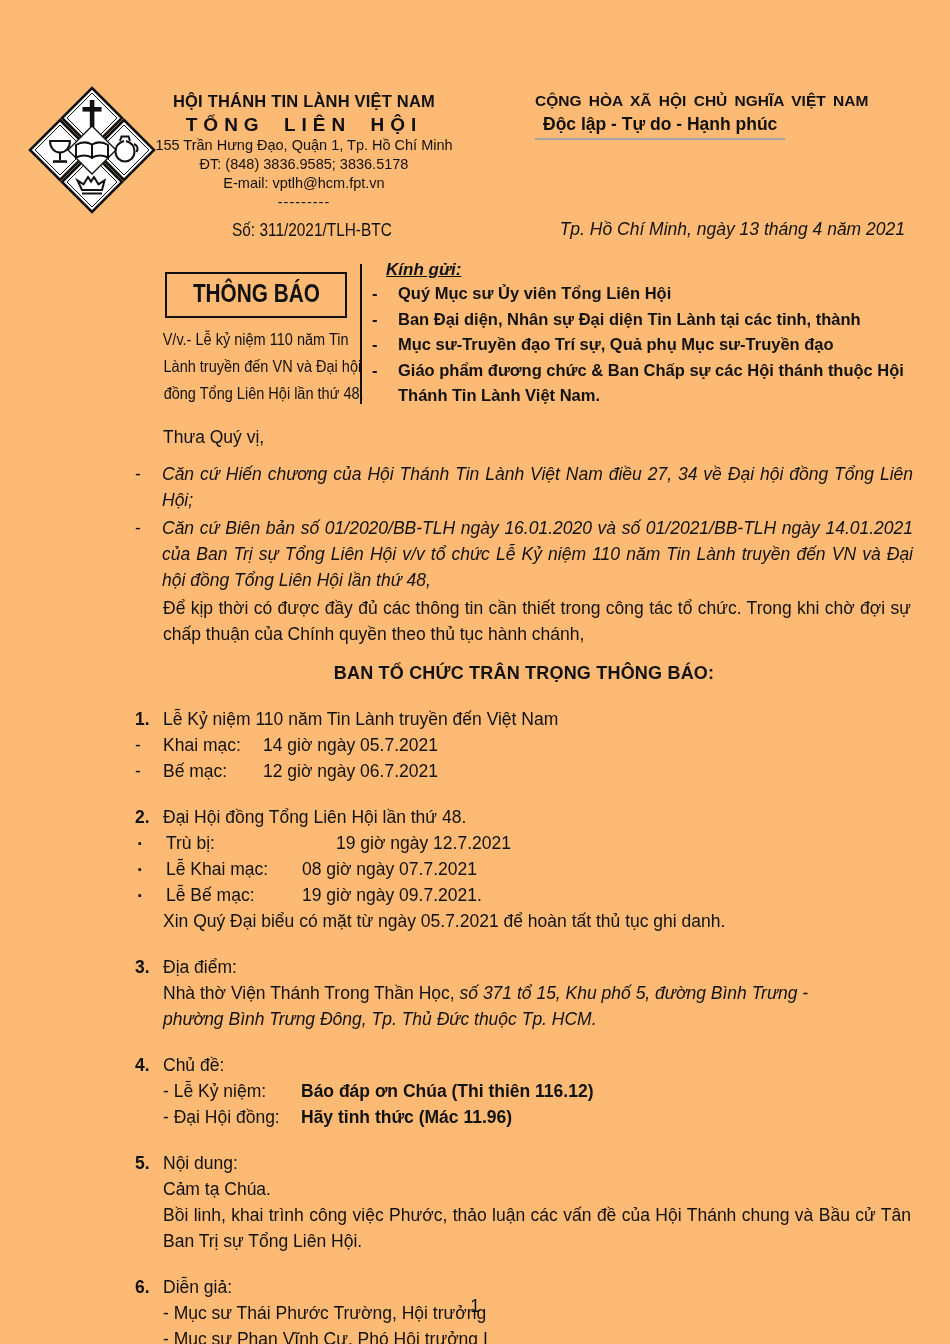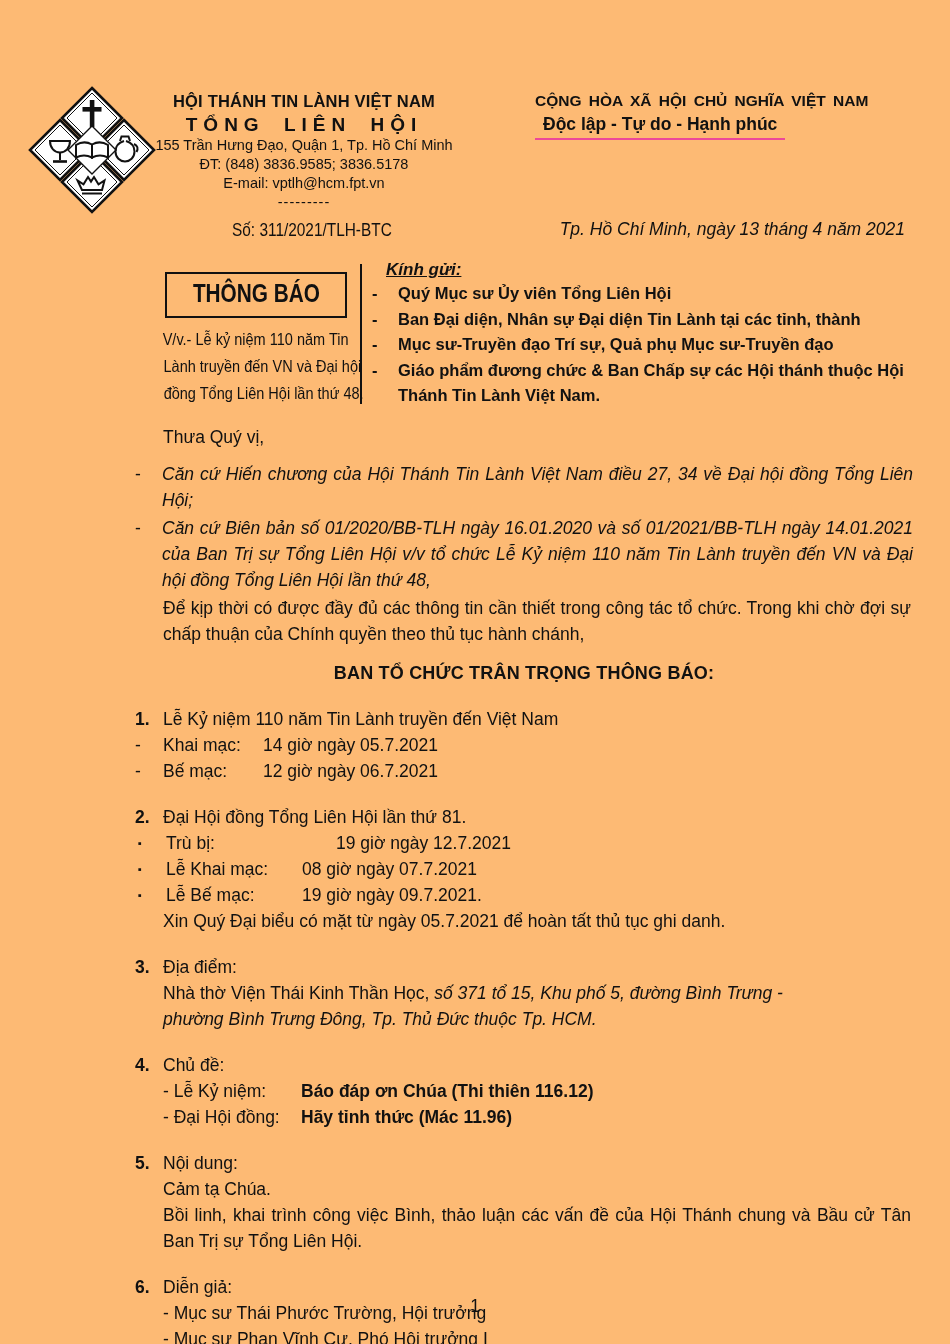--- a/index.html
+++ b/index.html
@@ -19,21 +19,21 @@
 
   
   .org-block{left:148px;top:92px;width:312px;text-align:center;}
   .org-name{font-size:16.5px;font-weight:bold;letter-spacing:.2px;}
   .org-division{font-size:19px;font-weight:bold;letter-spacing:6px;word-spacing:8px;margin-top:3px;}
   .org-line{font-size:14.5px;line-height:19px;}
   .org-sep{font-size:14.5px;letter-spacing:1px;margin-top:1px;}
   .nat-block{left:535px;top:92px;width:385px;}
   .nat-line1{font-size:15.5px;font-weight:bold;word-spacing:3px;}
   .nat-motto{display:inline-block;font-size:17.5px;font-weight:bold;margin-top:4px;
-             border-bottom:2px solid #ec4899;padding:0 8px 3px 8px;}
+             border-bottom:2px solid #a3a3a3;padding:0 8px 3px 8px;}
   .doc-number{left:232px;top:220px;font-size:17.5px;}
   .doc-number span{display:inline-block;transform:scaleX(.88);transform-origin:left center;}
   .date-line{left:520px;top:219px;width:385px;text-align:right;font-size:17.5px;font-style:italic;}
 
   
   .notice-left{left:150px;top:264px;width:212px;text-align:center;}
   .notice-title-box{width:178px;margin:8px auto;border:2.5px solid #111;padding:4px 0 7px 0;}
   .notice-title-box span{display:inline-block;font-size:26px;font-weight:bold;transform:scaleX(.8);}
   .notice-subject{margin-top:8px;font-weight:normal;font-size:16.5px;line-height:27px;}
   .notice-subject div span{display:inline-block;transform:scaleX(.88);white-space:nowrap;}
@@ -199,21 +199,21 @@
       <div class="row">
         <span class="bullet">-</span>
         <span class="lbl-100">Bế mạc:</span>
         <span>12 giờ ngày 06.7.2021</span>
       </div>
     </div>
 
     <div class="section">
       <div class="sec-head">
         <span class="sec-num">2.</span>
-        <span>Đại Hội đồng Tổng Liên Hội lần thứ 81.</span>
+        <span>Đại Hội đồng Tổng Liên Hội lần thứ 48.</span>
       </div>
       <div class="row">
         <span class="bullet sq">▪</span>
         <span class="lbl-170">Trù bị:</span>
         <span>19 giờ ngày 12.7.2021</span>
       </div>
       <div class="row">
         <span class="bullet sq">▪</span>
         <span class="lbl-136">Lễ Khai mạc:</span>
         <span>08 giờ ngày 07.7.2021</span>
@@ -224,21 +224,21 @@
         <span>19 giờ ngày 09.7.2021.</span>
       </div>
       <div class="indent">Xin Quý Đại biểu có mặt từ ngày 05.7.2021 để hoàn tất thủ tục ghi danh.</div>
     </div>
 
     <div class="section">
       <div class="sec-head">
         <span class="sec-num">3.</span>
         <span>Địa điểm:</span>
       </div>
-      <div class="indent"><span>Nhà thờ Viện Thái Kinh Thần Học, </span><span class="i">số 371 tổ 15, Khu phố 5, đường Bình Trưng -</span></div>
+      <div class="indent"><span>Nhà thờ Viện Thánh Trong Thần Học, </span><span class="i">số 371 tổ 15, Khu phố 5, đường Bình Trưng -</span></div>
       <div class="indent i">phường Bình Trưng Đông, Tp. Thủ Đức thuộc Tp. HCM.</div>
     </div>
 
     <div class="section">
       <div class="sec-head">
         <span class="sec-num">4.</span>
         <span>Chủ đề:</span>
       </div>
       <div class="row indent">
         <span class="lbl-138">- Lễ Kỷ niệm:</span>
@@ -249,21 +249,21 @@
         <span class="b">Hãy tỉnh thức (Mác 11.96)</span>
       </div>
     </div>
 
     <div class="section">
       <div class="sec-head">
         <span class="sec-num">5.</span>
         <span>Nội dung:</span>
       </div>
       <div class="indent">Cảm tạ Chúa.</div>
-      <div class="indent just" style="width:748px;">Bồi linh, khai trình công việc Bình, thảo luận các vấn đề của Hội Thánh chung và Bầu cử Tân Ban Trị sự Tổng Liên Hội.</div>
+      <div class="indent just" style="width:748px;">Bồi linh, khai trình công việc Phước, thảo luận các vấn đề của Hội Thánh chung và Bầu cử Tân Ban Trị sự Tổng Liên Hội.</div>
     </div>
 
     <div class="section">
       <div class="sec-head">
         <span class="sec-num">6.</span>
         <span>Diễn giả:</span>
       </div>
       <div class="indent">- Mục sư Thái Phước Trường, Hội trưởng</div>
       <div class="indent">- Mục sư Phan Vĩnh Cự, Phó Hội trưởng I</div>
     </div>

